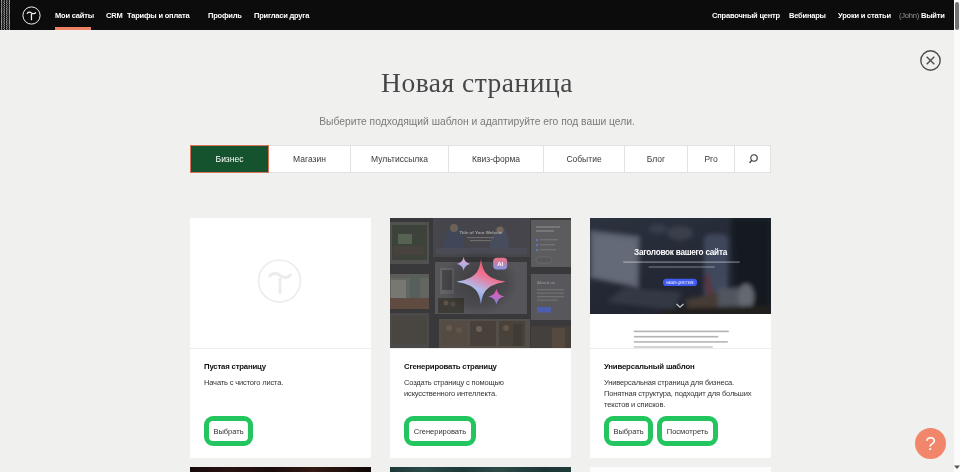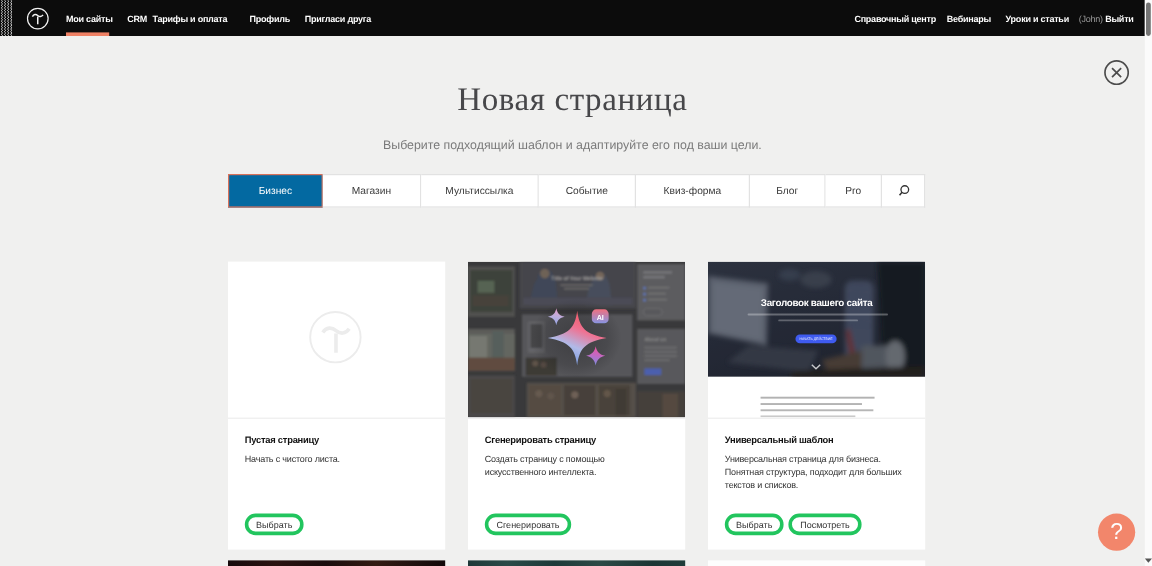--- a/index.html
+++ b/index.html
@@ -15,29 +15,29 @@
   .gray { color:#999; font-weight:normal;margin-top:45px; }
 
   
   #title { position:absolute; left:0; top:67px; width:954px; text-align:center; font-size:27.5px; color:#47474a; letter-spacing:0.5px;font-family:Liberation Serif, serif; }
   #subtitle { position:absolute; left:0; top:115.5px; width:954px; text-align:center; font-size:10.3px; color:#7a7a7a; }
 
   
   #tabs { position:absolute; left:190px; top:145px; width:581px; height:28px; display:flex; }
   .tab { background:#fff; border:1px solid #e2e2e2; border-left:none; display:flex; align-items:center; justify-content:center; font-size:8.5px; color:#3a3a3a; }
   .tab.first { border-left:1px solid #e2e2e2; }
-  .tab.active { background:#0369a1; border-color:#d8715a; color:#fff; }
+  .tab.active { background:#14532d; border-color:#d8715a; color:#fff; }
 
   
   .card { position:absolute; top:198px; width:181px; height:240px; background:#fff;margin-top:20px; }
   .cimg { position:absolute; left:0; top:0; width:181px; height:130px; overflow:hidden; }
   .cbody { position:absolute; left:0; top:130px; width:181px; height:110px; border-top:1px solid #ededed; }
   .ctitle { position:absolute; left:14px; top:13px; font-size:7.8px; font-weight:bold; color:#111; letter-spacing:-0.2px; }
   .cdesc { position:absolute; left:14px; top:27.5px; font-size:7.5px; color:#333; line-height:11.3px; width:160px; letter-spacing:-0.15px; }
-  .btn { position:absolute; bottom:12px; height:18px; border:3px solid #22c55e; border-radius:9px; background:#fff; font-size:7.5px; color:#333; display:flex; align-items:center; justify-content:center; font-family:"Liberation Sans",sans-serif; }
+  .btn { position:absolute; bottom:12px; height:30px; border:5px solid #22c55e; border-radius:9px; background:#fff; font-size:7.5px; color:#333; display:flex; align-items:center; justify-content:center; font-family:"Liberation Sans",sans-serif; }
 
   
   .card2r { position:absolute; top:467px; width:181px; height:5px; }
 
   
   #help { position:absolute; left:915px; top:428px; width:31px; height:31px; border-radius:50%; background:#f2866b; color:#fdfdfd; font-size:19px; text-align:center; line-height:31px; font-weight:normal; }
 
   
   #close { position:absolute; left:920px; top:50px; width:21px; height:21px; }
 
@@ -78,22 +78,22 @@
   <path d="M6.7 6.7 L14.3 14.3 M14.3 6.7 L6.7 14.3" stroke="#4c4c4c" stroke-width="1.4"></path>
 </svg>
 
 <div id="title">Новая страница</div>
 <div id="subtitle">Выберите подходящий шаблон и адаптируйте его под ваши цели.</div>
 
 <div id="tabs">
   <div class="tab active first" style="width:79px;">Бизнес</div>
   <div class="tab" style="width:82px;">Магазин</div>
   <div class="tab" style="width:98px;">Мультиссылка</div>
+  <div class="tab" style="width:95px;">Квиз-форма</div>
   <div class="tab" style="width:81px;">Событие</div>
-  <div class="tab" style="width:95px;">Квиз-форма</div>
   <div class="tab" style="width:63px;">Блог</div>
   <div class="tab" style="width:47px;">Pro</div>
   <div class="tab" style="width:36px;">
     <svg width="12" height="12" viewBox="0 0 12 12">
         <circle cx="7" cy="5" r="3.2" fill="none" stroke="#333" stroke-width="1.1"></circle>
         <path d="M4.7 7.3 L2.6 9.8" stroke="#333" stroke-width="1.3"></path>
       </svg>
   </div>
 </div>
 

